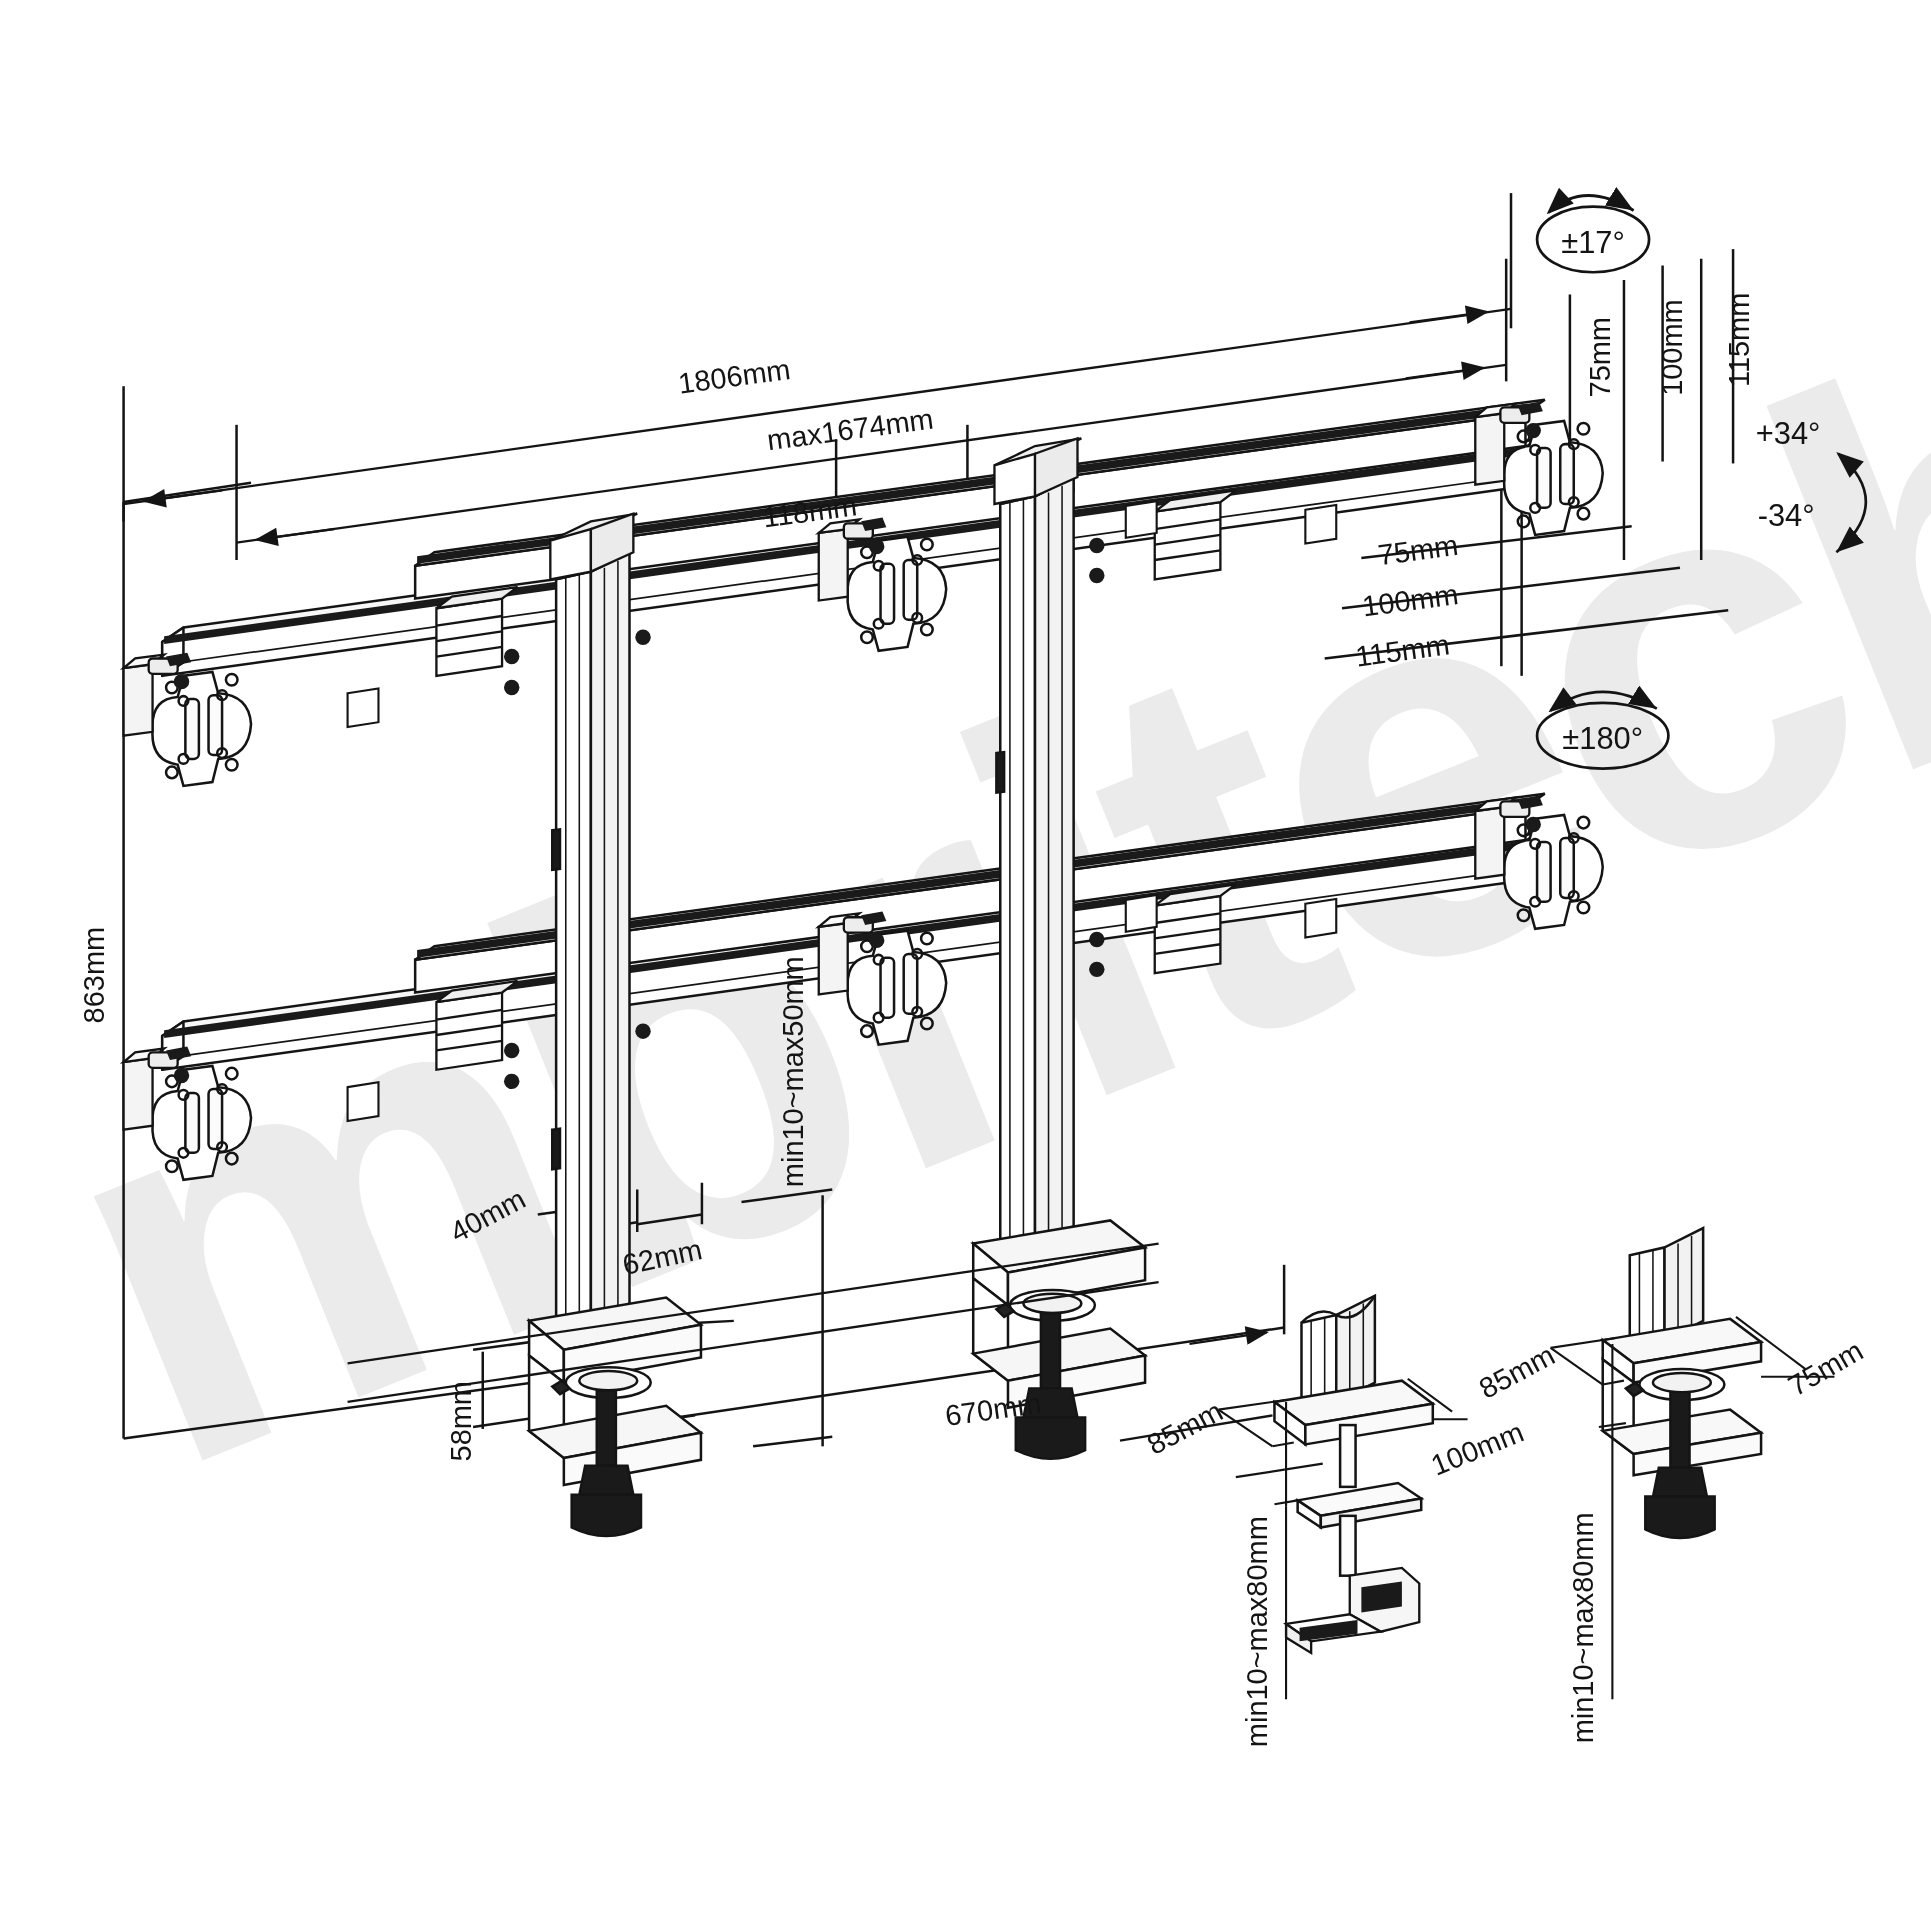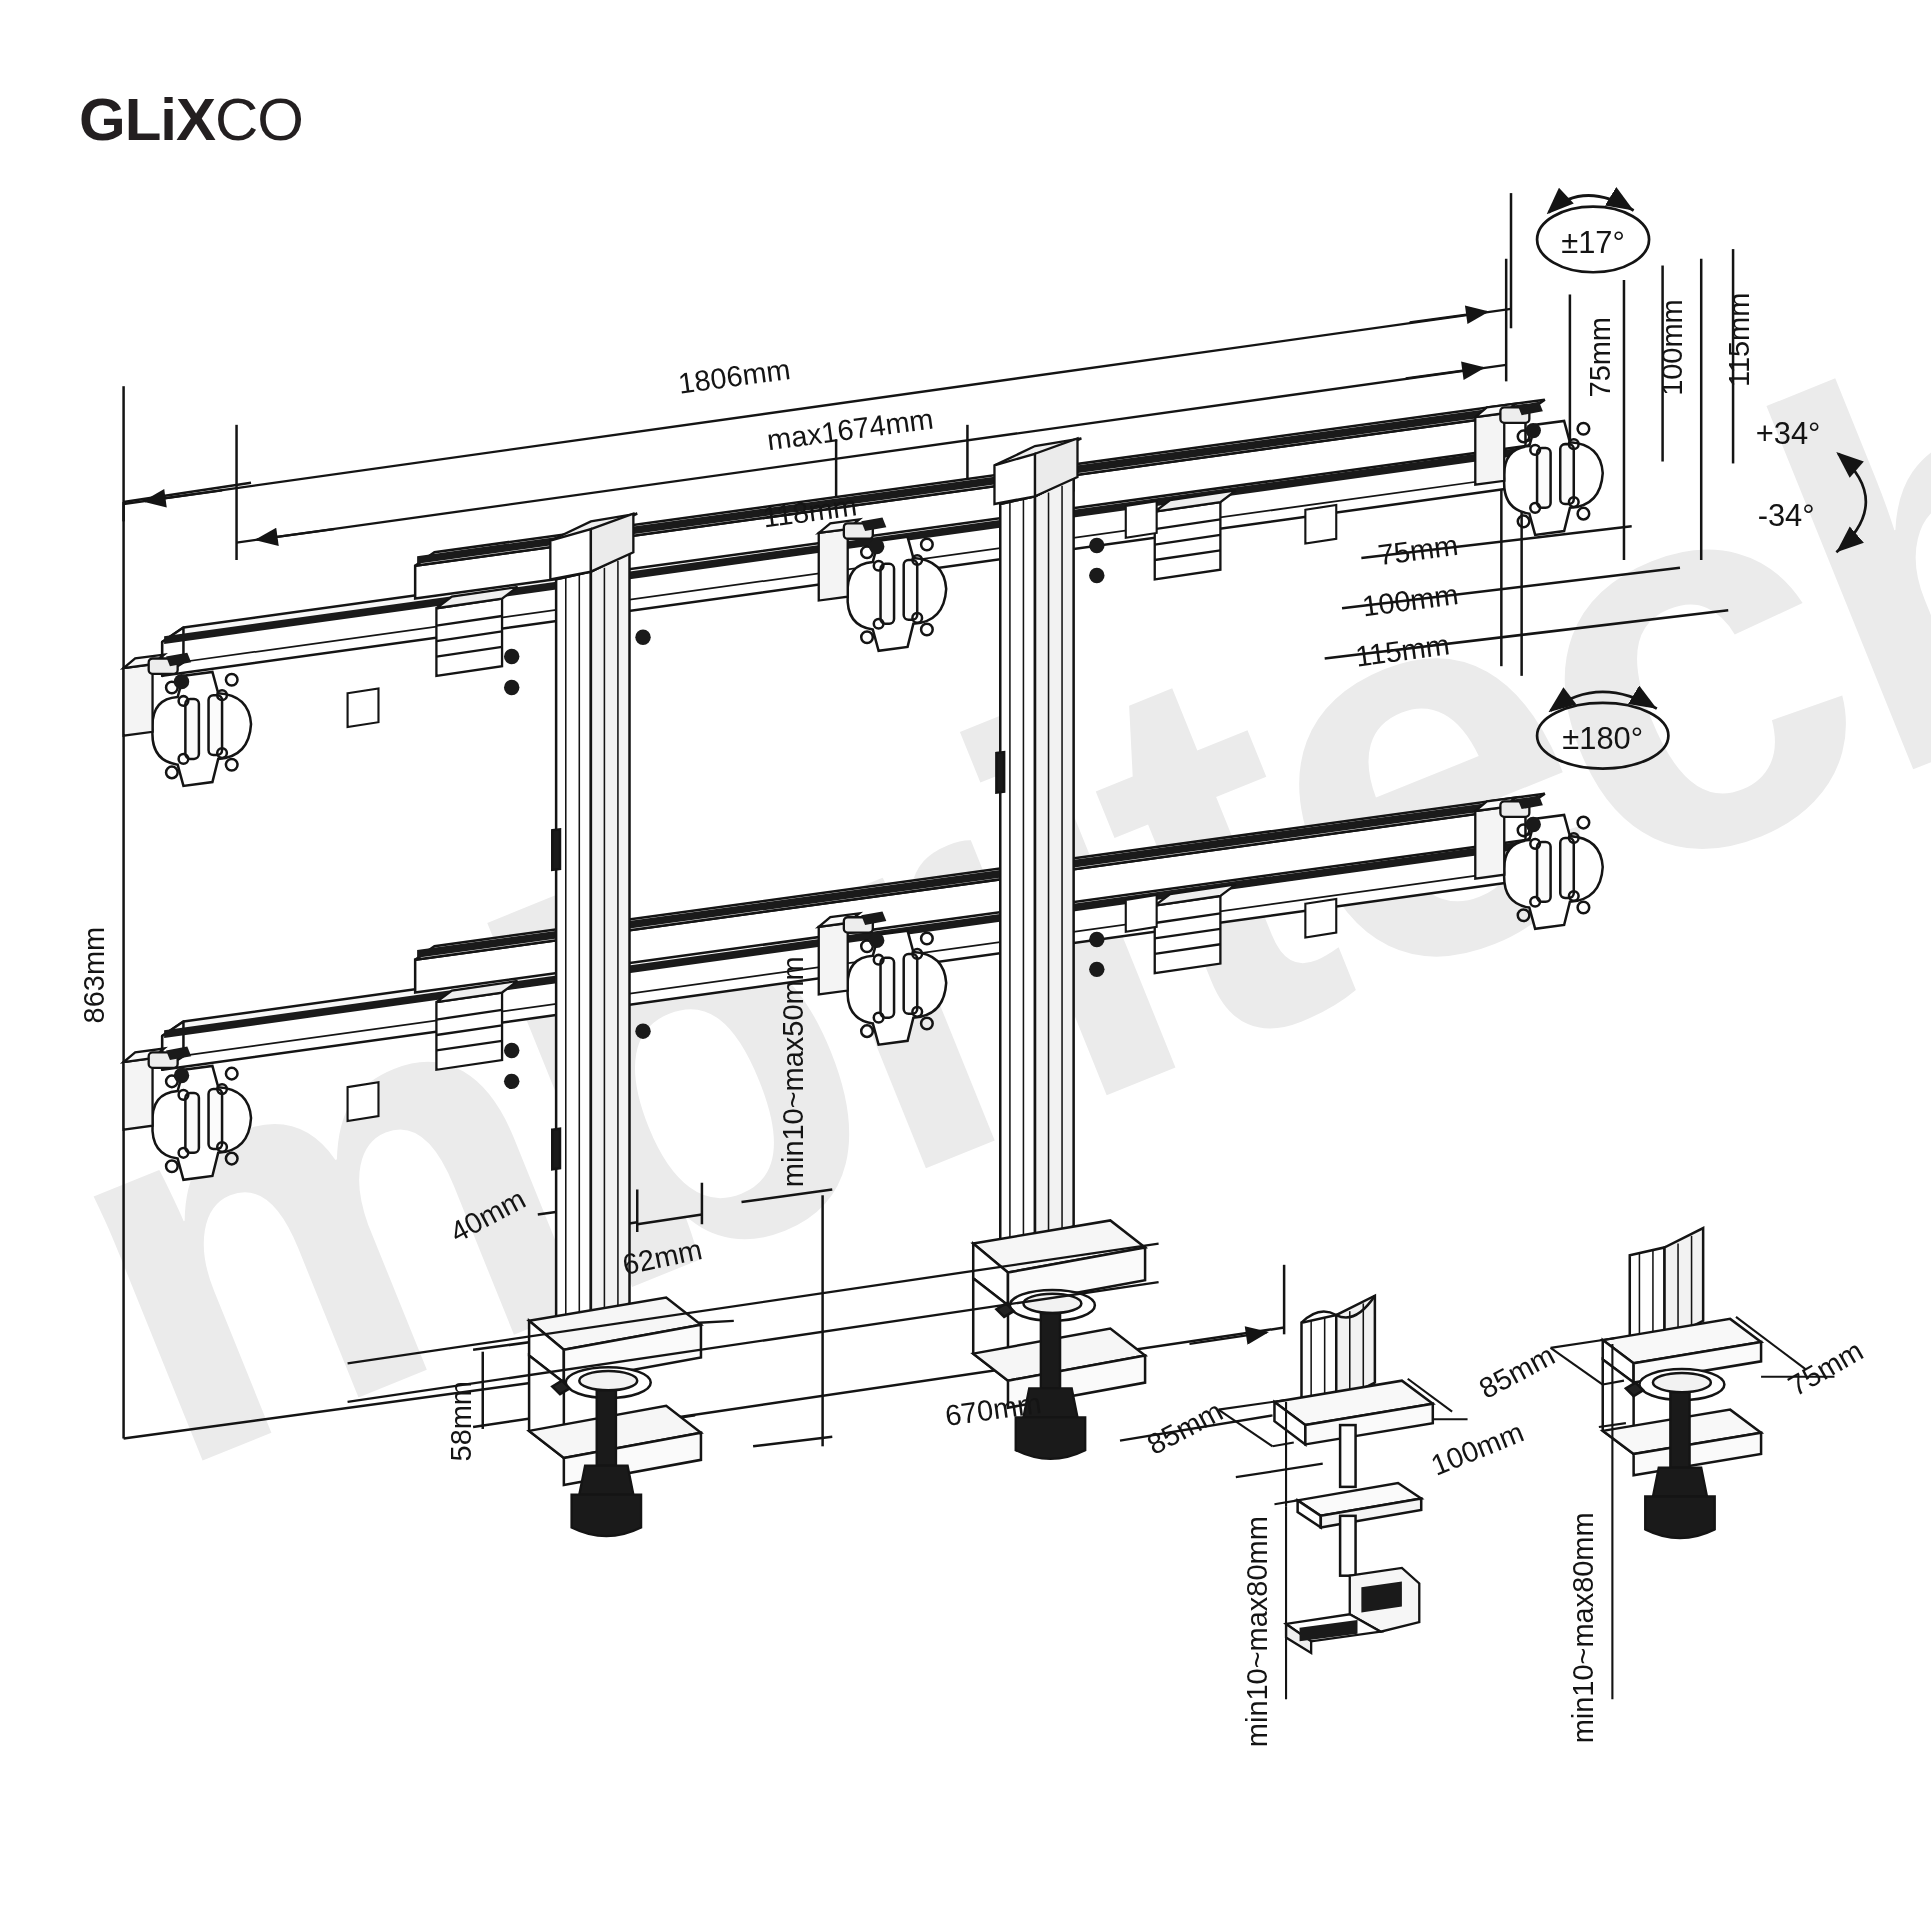--- a/index.html
+++ b/index.html
@@ -47,23 +47,20 @@
     font-weight: 700;
     font-family: "Liberation Sans", sans-serif;
     letter-spacing: -16px;
   }
 </style>
 </head>
 <body>
 
 <div id="page">
 
-  <div class="brand">
-    <span class="b-bold">GLiX</span><span class="b-light">CO</span>
-  </div>
 
   <svg id="drawing" viewBox="0 0 2000 2000">
     <defs>
       <marker id="arrHead" markerWidth="11" markerHeight="11" refX="10" refY="4" orient="auto">
         <path d="M0,0 L10,4 L0,8 z" fill="#141414"></path>
       </marker>
       <marker id="arrTail" markerWidth="11" markerHeight="11" refX="1" refY="4" orient="auto">
         <path d="M10,0 L0,4 L10,8 z" fill="#141414"></path>
       </marker>
       <clipPath id="pageclip">

